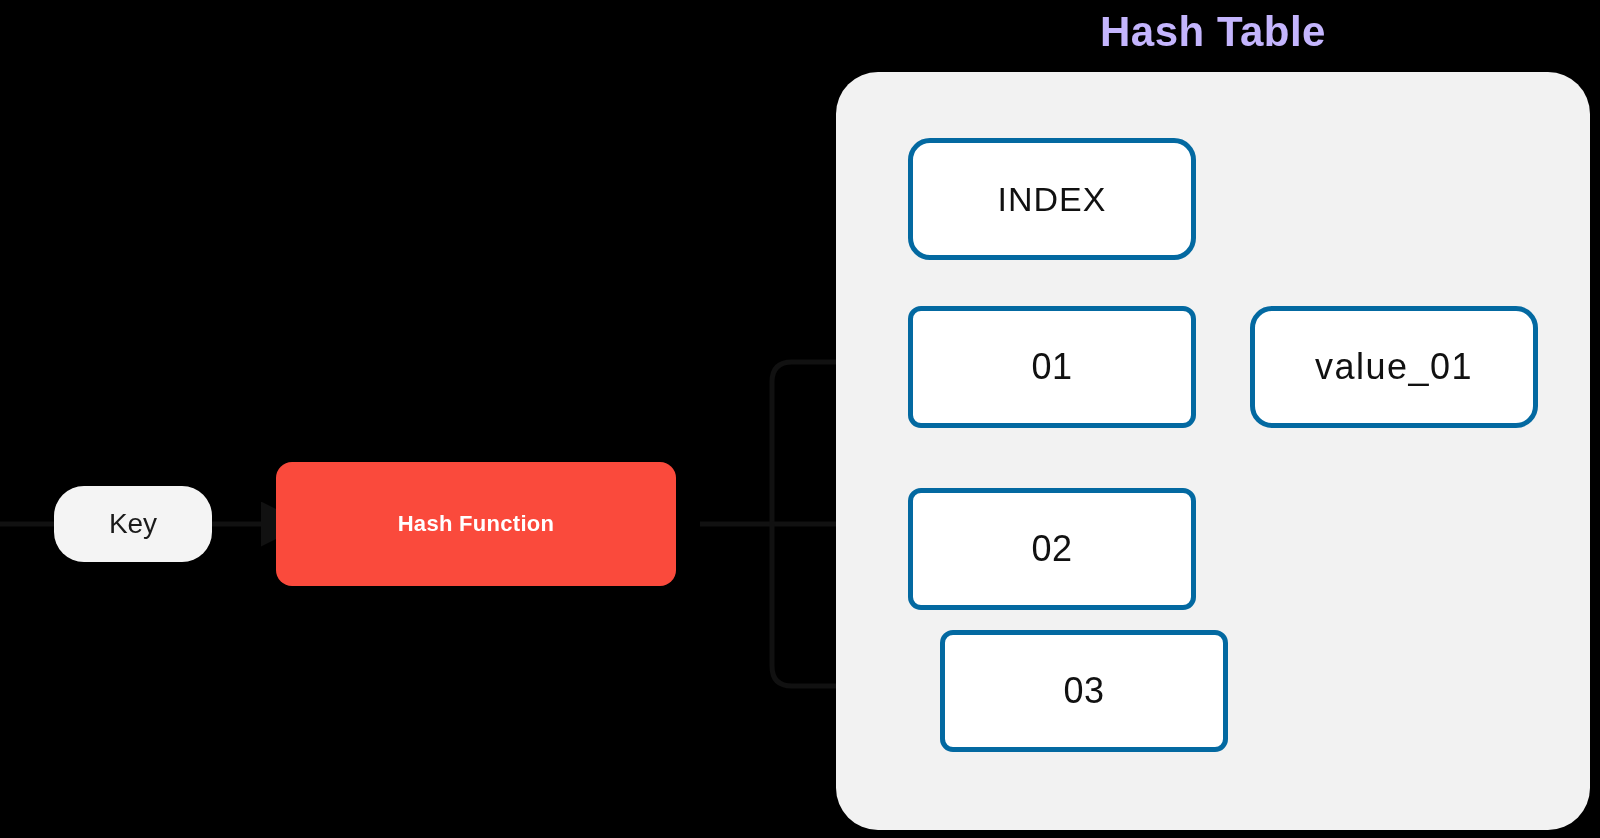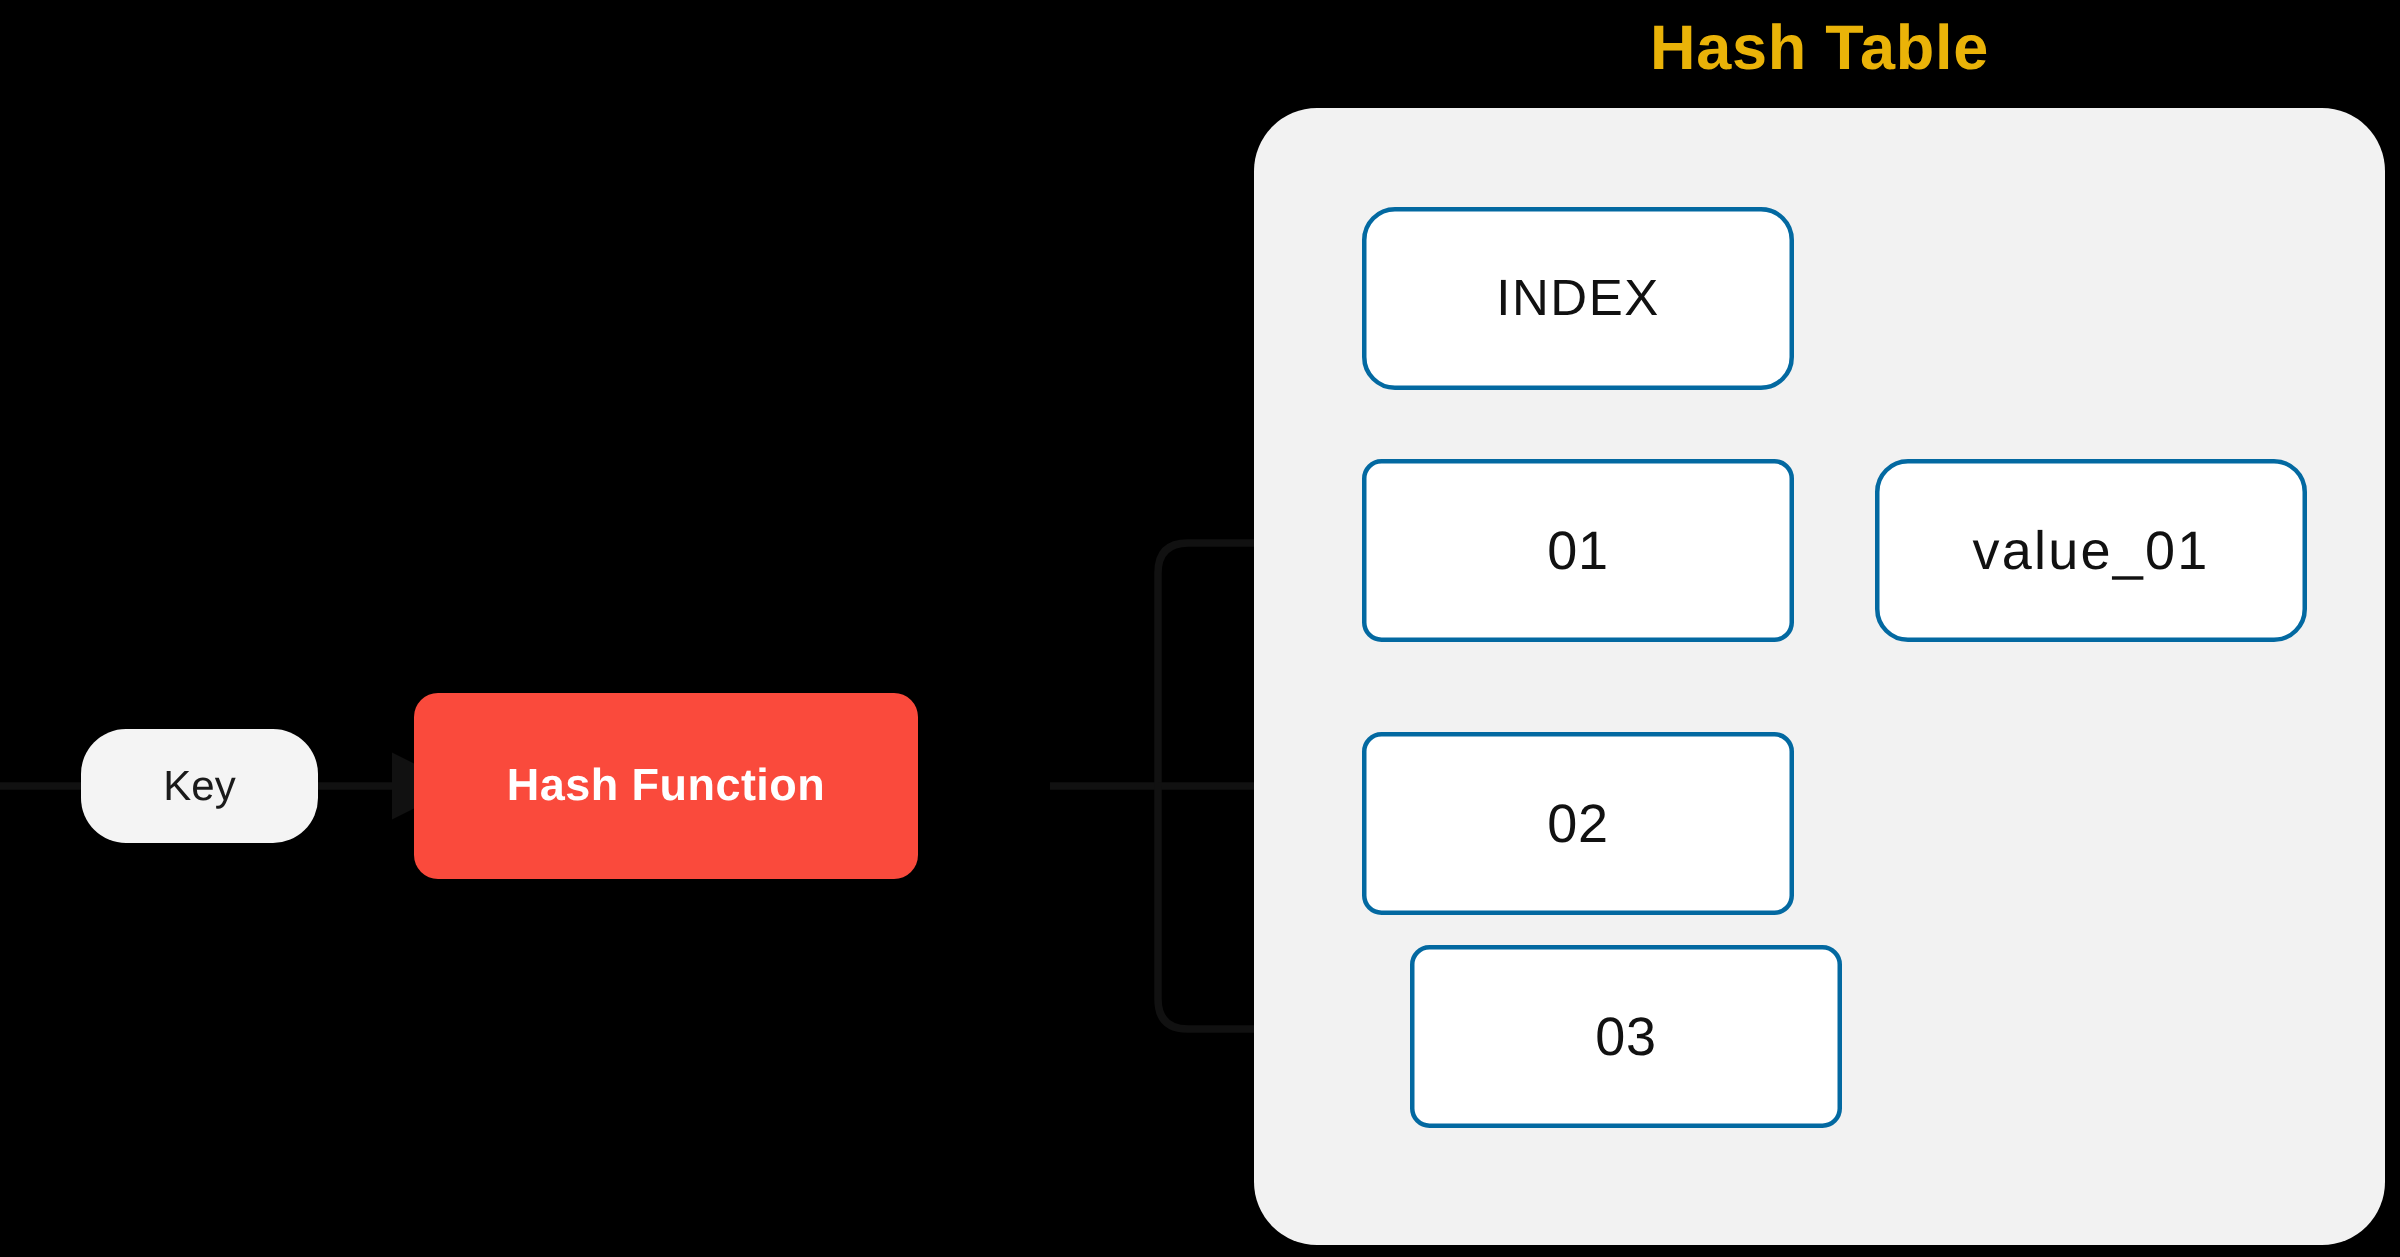--- a/index.html
+++ b/index.html
@@ -48,21 +48,21 @@
 
   #hash-table-title {
     position: absolute;
     left: 836px;
     top: 6px;
     width: 754px;
     text-align: center;
     font-size: 42px;
     font-weight: 700;
     letter-spacing: 0.5px;
-    color: #eab308;
+    color: #c4b5fd;
     line-height: 52px;
     white-space: nowrap;
   }
 
   
   #table-grid {
     position: absolute;
     left: 908px;
     top: 138px;
     width: 630px;
@@ -79,21 +79,21 @@
   }
   .table-row.r0 { top: 0px; }
   .table-row.r1 { top: 168px; }
   .table-row.r2 { top: 350px; align-items: flex-end; }
   .table-row.r3 { top: 492px; padding-left: 32px; }
 
   .cell {
     width: 288px;
     height: 122px;
     background: #FFFFFF;
-    border: 3px solid #0369a1;
+    border: 5px solid #0369a1;
     border-radius: 22px;
     box-sizing: border-box;
     display: flex;
     align-items: center;
     justify-content: center;
     font-size: 34px;
     color: #111111;
     letter-spacing: 0.5px;
     white-space: nowrap;
   }
@@ -126,28 +126,28 @@
     font-size: 28px;
     color: #1A1A1A;
     box-sizing: border-box;
   }
 
   
   #hash-function-node {
     position: absolute;
     left: 276px;
     top: 462px;
-    width: 336px;
+    width: 400px;
     height: 124px;
     background: #FA4A3C;
     border-radius: 16px;
     display: flex;
     align-items: center;
     justify-content: center;
-    font-size: 30px;
+    font-size: 22px;
     font-weight: 700;
     color: #FFFFFF;
     letter-spacing: 0.3px;
     box-sizing: border-box;
   }
 </style>
 </head>
 <body>
 
 <div id="stage">

